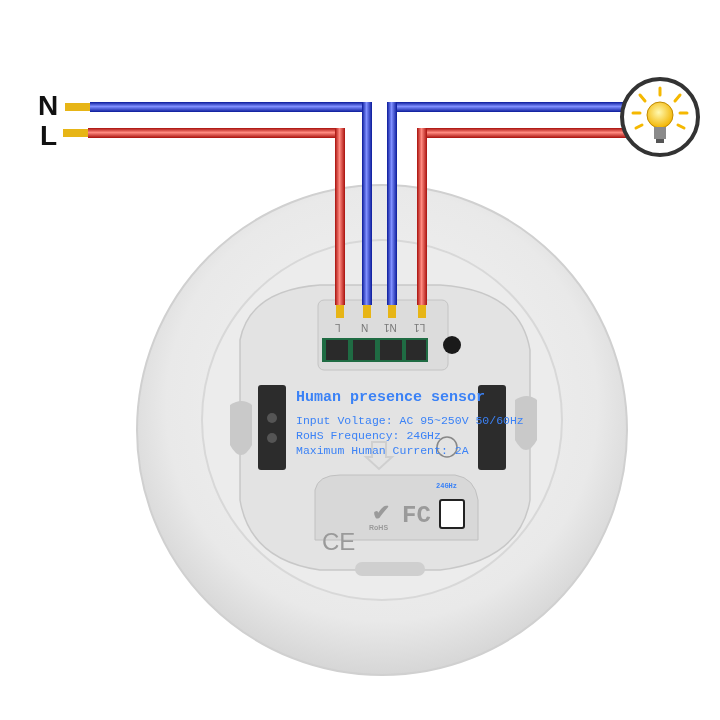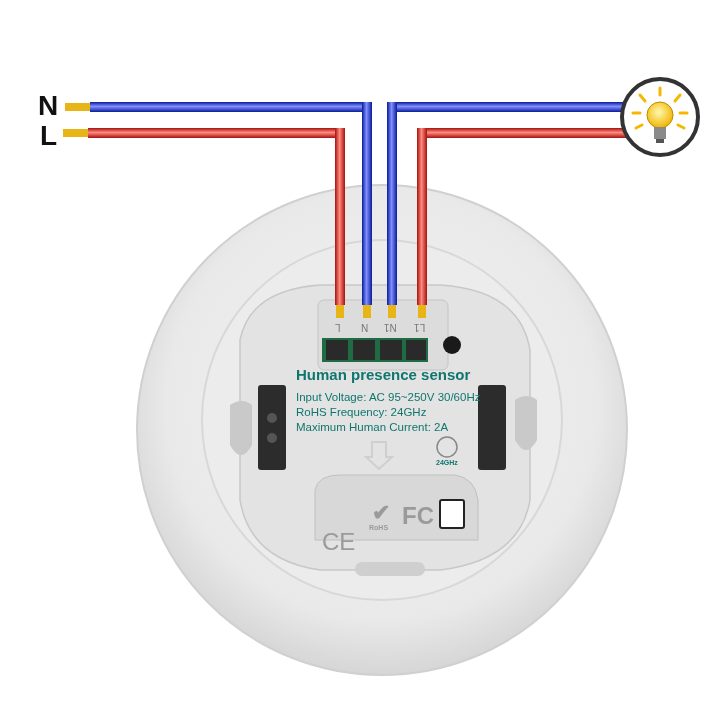--- a/index.html
+++ b/index.html
@@ -1,19 +1,19 @@
 <!DOCTYPE html>
 <html><head>
 <meta charset="utf-8">
 <style>
   html,body{margin:0;padding:0;background:#fff;}
   body{width:720px;height:720px;position:relative;overflow:hidden;font-family:"Liberation Sans",sans-serif;}
   svg{position:absolute;left:0;top:0;}
   .label-big{position:absolute;font-weight:bold;font-size:28px;color:#111;line-height:1;}
-  .plate-text{position:absolute;color:#0f766e;font-family:Liberation Sans, sans-serif;white-space:nowrap;}
+  .plate-text{position:absolute;color:#3b82f6;font-family:Liberation Mono, monospace;white-space:nowrap;margin-top:23px;}
   .title{font-weight:bold;font-size:15px;}
   .spec{font-size:11.5px;line-height:15px;}
   .term{position:absolute;font-size:10px;color:#777;transform:rotate(180deg);}
   .cert{position:absolute;color:#9a9a9a;font-weight:bold;}
 </style>
 </head>
 <body>
 
 <svg width="720" height="720" viewBox="0 0 720 720">
   <defs>
@@ -125,22 +125,22 @@
 
 <div class="label-big" style="left:38px;top:92px;">N</div>
 <div class="label-big" style="left:40px;top:122px;">L</div>
 
 <div class="term" style="left:335px;top:322px;">L</div>
 <div class="term" style="left:361px;top:322px;">N</div>
 <div class="term" style="left:384px;top:322px;">N1</div>
 <div class="term" style="left:414px;top:322px;">L1</div>
 
 <div class="plate-text title" style="left:296px;top:366px;">Human presence sensor</div>
-<div class="plate-text spec" style="left:296px;top:390px;">Input Voltage: AC 95~250V  30/60Hz</div>
+<div class="plate-text spec" style="left:296px;top:390px;">Input Voltage: AC 95~250V  50/60Hz</div>
 <div class="plate-text spec" style="left:296px;top:405px;">RoHS Frequency: 24GHz</div>
 <div class="plate-text spec" style="left:296px;top:420px;">Maximum Human Current: 2A</div>
 
 <div class="plate-text" style="left:436px;top:459px;font-size:7px;font-weight:bold;">24GHz</div>
 
 <div class="cert" style="left:322px;top:528px;font-size:24px;font-weight:normal;text-align:center;">CE</div>
 <div class="cert" style="left:372px;top:500px;font-size:22px;">✔</div>
 <div class="cert" style="left:369px;top:524px;font-size:7px;">RoHS</div>
-<div class="cert" style="left:402px;top:502px;font-size:24px;">FC</div>
+<div class="cert" style="left:402px;top:502px;font-size:24px;font-family:Liberation Mono, monospace;">FC</div>
 
 </body></html>

